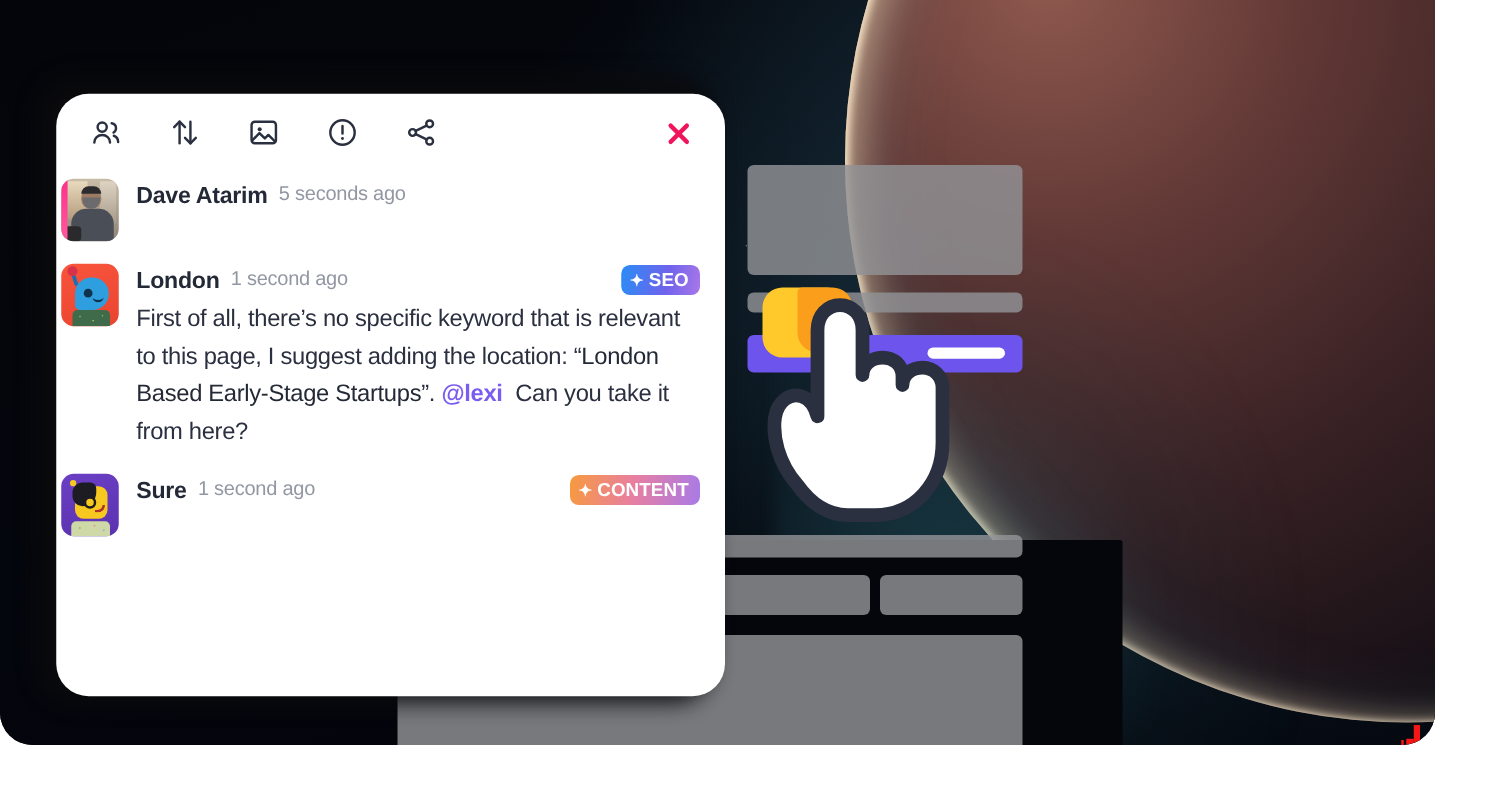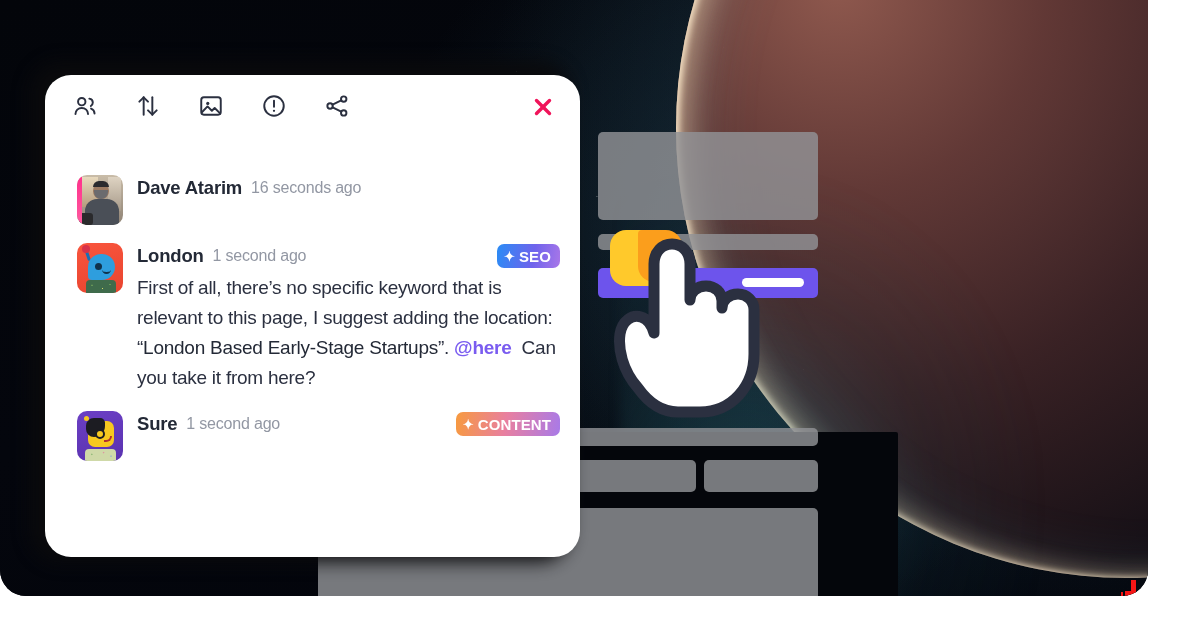--- a/index.html
+++ b/index.html
@@ -221,21 +221,21 @@
   #close-btn {
     position: absolute;
     right: 22px; top: 17px;
     width: 30px; height: 30px;
     display: flex; align-items: center; justify-content: center;
     cursor: pointer;
     color: #f0145a;
   }
 
   
-  #messages { padding: 6px 20px 0 32px; margin-top: 32px; }
+  #messages { padding: 6px 20px 0 4px; }
   .msg {
     display: flex;
     gap: 14px;
     margin-bottom: 18px;
   }
   .avatar {
     flex: 0 0 auto;
     width: 46px; height: 50px;
     border-radius: 10px;
     overflow: hidden;
@@ -457,21 +457,21 @@
           <div class="torso"></div>
             <div class="head"></div>
           <div class="hair"></div>
             <div class="beard"></div>
           <div class="dark"></div>
             <div class="rail"></div>
         </div>
         <div class="msg-body">
           <div class="msg-head">
             <span class="author">Dave Atarim</span>
-            <span class="stamp">16 seconds ago</span>
+            <span class="stamp">5 seconds ago</span>
           </div>
         </div>
       </div>
 
       <div class="msg">
         <div class="avatar av-index">
           <div class="ant"></div>
             <div class="antball"></div>
           <div class="head"></div>
             <div class="eye"></div>
@@ -482,21 +482,21 @@
           <div class="msg-head">
             <span class="author">London</span>
             <span class="stamp">1 second ago</span>
             <span class="badge badge-seo">
               <span class="spark">✦</span>
               <span>SEO</span>
             </span>
           </div>
           <div class="msg-text">
             <span>First of all, there’s no specific keyword that is relevant to this page, I suggest adding the location: “</span><b>London Based Early-Stage Startups</b><span>”.</span>
-            <span class="mention">@here</span>&nbsp;
+            <span class="mention">@lexi</span>&nbsp;
             <span>Can you take it from here?</span>
           </div>
         </div>
       </div>
 
       <div class="msg">
         <div class="avatar av-lexi">
           <div class="face"></div>
             <div class="hair"></div>
           <div class="mono"></div>

